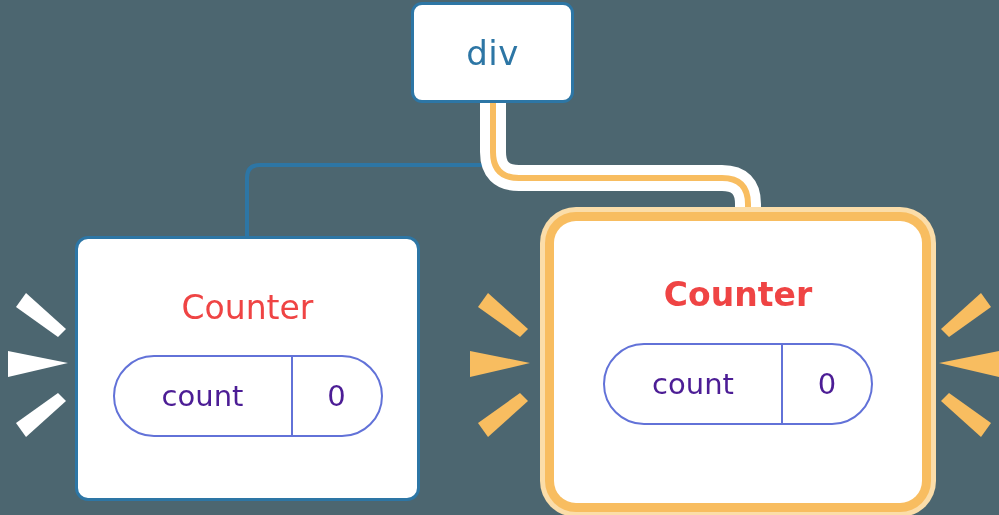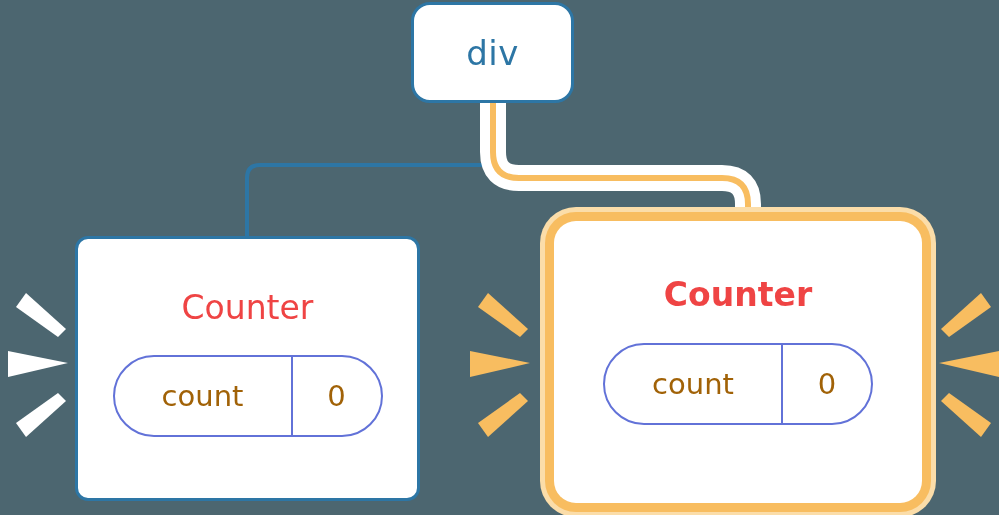--- a/index.html
+++ b/index.html
@@ -18,21 +18,21 @@
     background:#ffffff;
     box-sizing:border-box;
     display:flex;
     flex-direction:column;
     align-items:center;
   }
 
   .node-div{
     left:411px;top:2px;width:163px;height:101px;
     border:3px solid #2d76a5;
-    border-radius:19px;
+    border-radius:11px;
     justify-content:center;
   }
   .node-div .title{
     font-size:34px;
     color:#2d76a5;
     letter-spacing:.5px;
     line-height:1;
   }
 
   .node-counter{
@@ -76,21 +76,21 @@
     border:2px solid #6272d8;
     border-radius:999px;
     background:transparent;
     box-sizing:border-box;
   }
   .node-left .pill{ width:270px;height:82px;margin-top:31px; }
   .node-right .pill{ width:270px;height:82px;margin-top:32px; }
 
   .pill-key, .pill-val{
     display:flex;align-items:center;justify-content:center;
-    color:#a16207;
+    color:#4c1d95;
     font-size:29px;
     line-height:1;
     text-align:right;
   }
   .pill-key{ flex:0 0 176px; }
   .pill-val{ flex:1 1 auto; border-left:2px solid #6272d8; }
 
   
   .burst{position:absolute;width:64px;height:160px;}
   .burst svg{display:block;width:100%;height:100%;}

